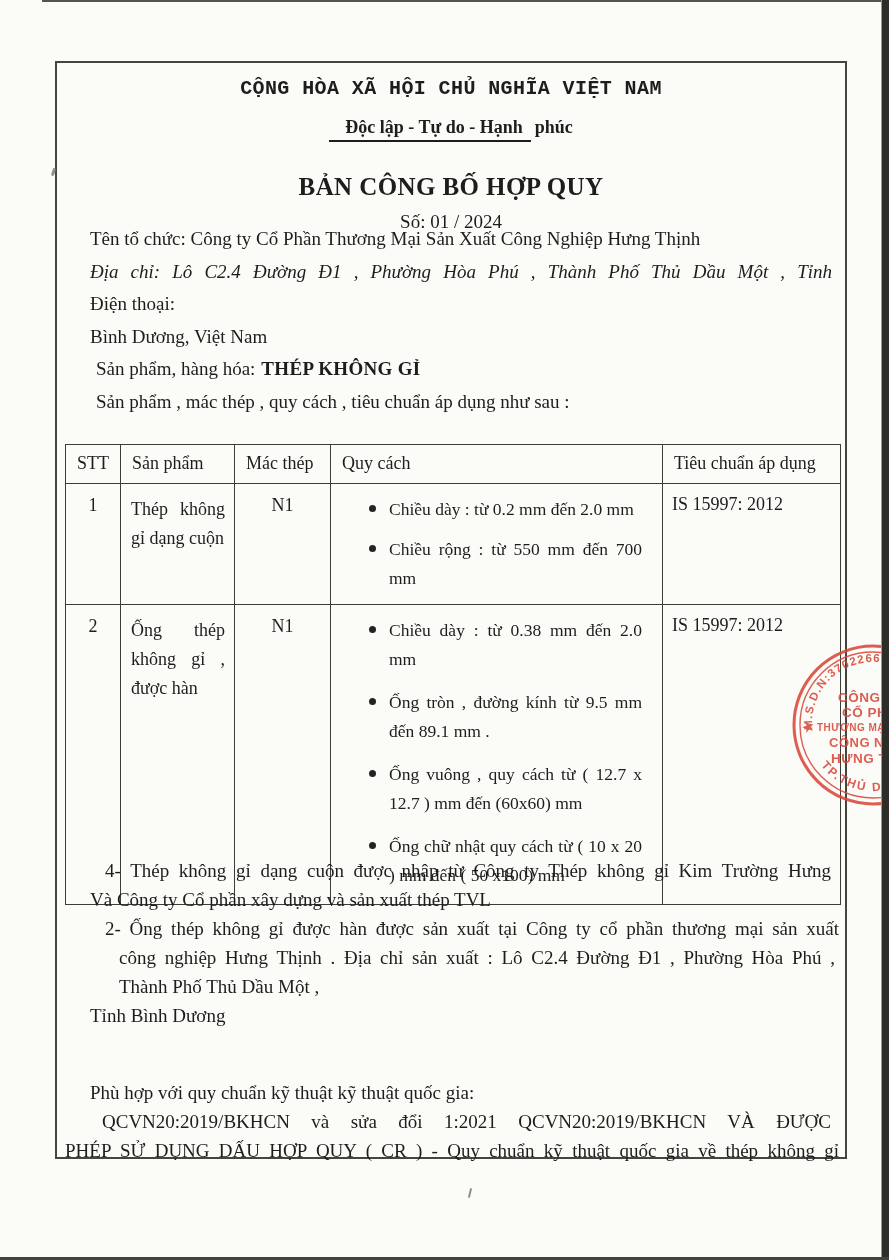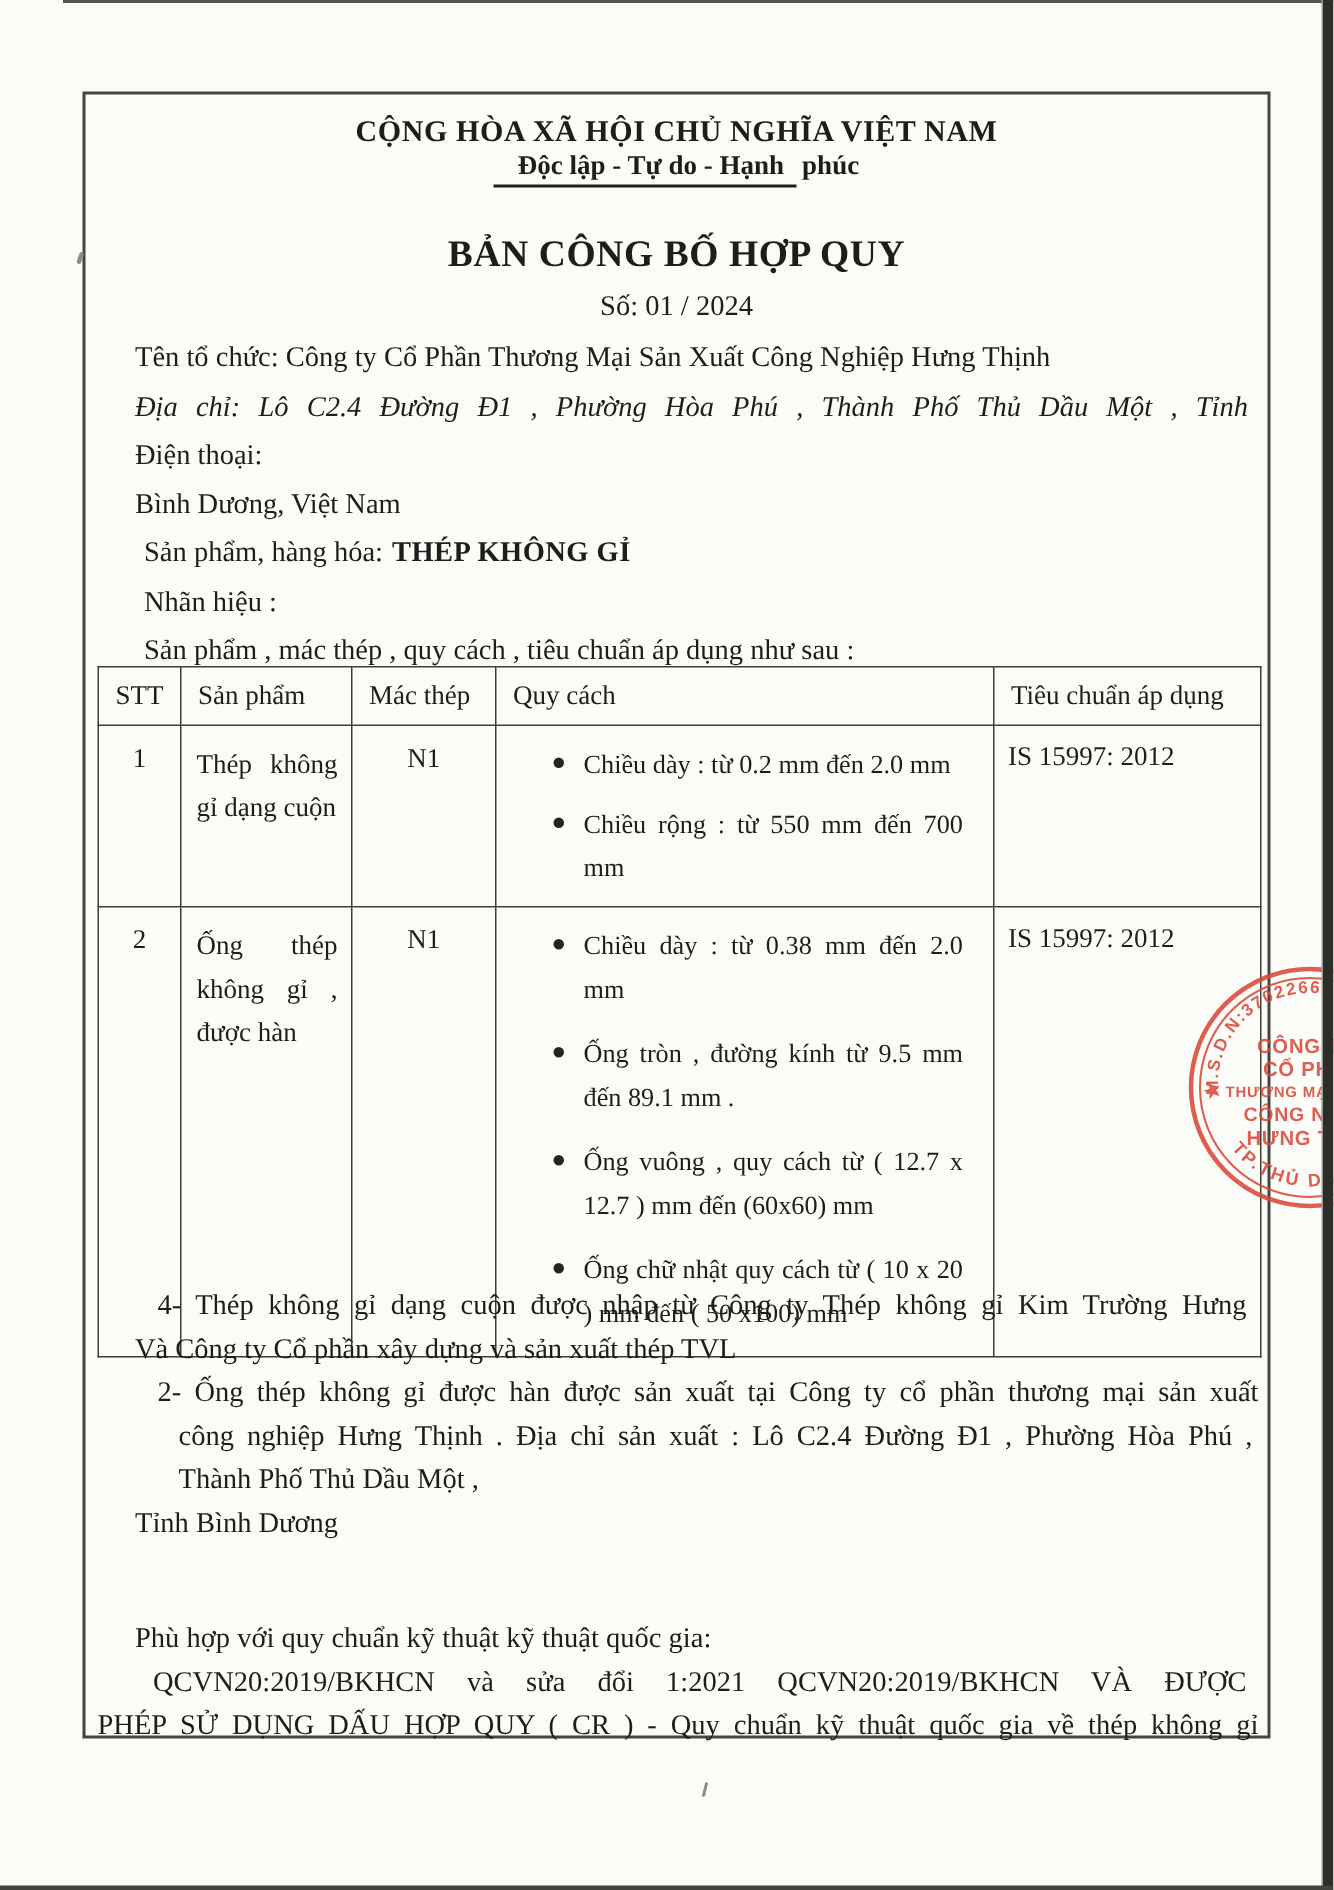--- a/index.html
+++ b/index.html
@@ -8,22 +8,22 @@
     background:#fbfbf8; overflow:hidden;
     font-family:"Liberation Serif", serif; color:#1d1d1c;
   }
   
   .frame{
     position:absolute; left:55px; top:61px; width:792px; height:1098px;
     border:2px solid #45453f; box-sizing:border-box;
   }
   
   .doc-header{position:absolute; top:14px; left:0; right:0; text-align:center;}
-  .nat-title{font-size:20px; font-weight:bold; letter-spacing:.4px;}
-  .motto{margin-top:0; font-size:18px; font-weight:bold;}
+  .nat-title{font-size:20px; font-weight:bold; letter-spacing:.4px;font-family:Liberation Mono, monospace;}
+  .motto{margin-top:17px; font-size:18px; font-weight:bold;}
   .motto-underlined{border-bottom:2.5px solid #1d1d1c; padding:0 8px 2px 16px; display:inline-block;}
   .motto-rest{margin-left:4px;}
   .doc-title{margin-top:31px; font-size:25px; font-weight:bold; letter-spacing:.4px;}
   .doc-number{margin-top:10px; font-size:19px;}
   
   .info{position:absolute; top:160px; left:33px; width:742px; font-size:19px; line-height:32.5px;}
   .info .indent{padding-left:6px;}
   .jlast{text-align:justify; text-align-last:justify;font-style:italic;}
   .bold{font-weight:bold; margin-left:6px; letter-spacing:.3px;}
   
@@ -87,21 +87,20 @@
     </div>
 
     <div class="info">
       <div>Tên tổ chức: Công ty Cổ Phần Thương Mại Sản Xuất Công Nghiệp Hưng Thịnh</div>
       <div class="jlast">Địa chỉ: Lô C2.4 Đường Đ1 , Phường Hòa Phú , Thành Phố Thủ Dầu Một , Tỉnh</div>
       <div>Điện thoại:</div>
       <div>Bình Dương, Việt Nam</div>
       <div class="indent">
         <span>Sản phẩm, hàng hóa:</span><span class="bold">THÉP KHÔNG GỈ</span>
       </div>
-      <div class="indent">Nhãn hiệu :</div>
       <div class="indent">Sản phẩm , mác thép , quy cách , tiêu chuẩn áp dụng như sau :</div>
     </div>
 
     <table class="spec-table">
       <colgroup>
         <col style="width:55px">
           <col style="width:114px">
           <col style="width:96px">
           <col style="width:332px">
           <col style="width:178px">

